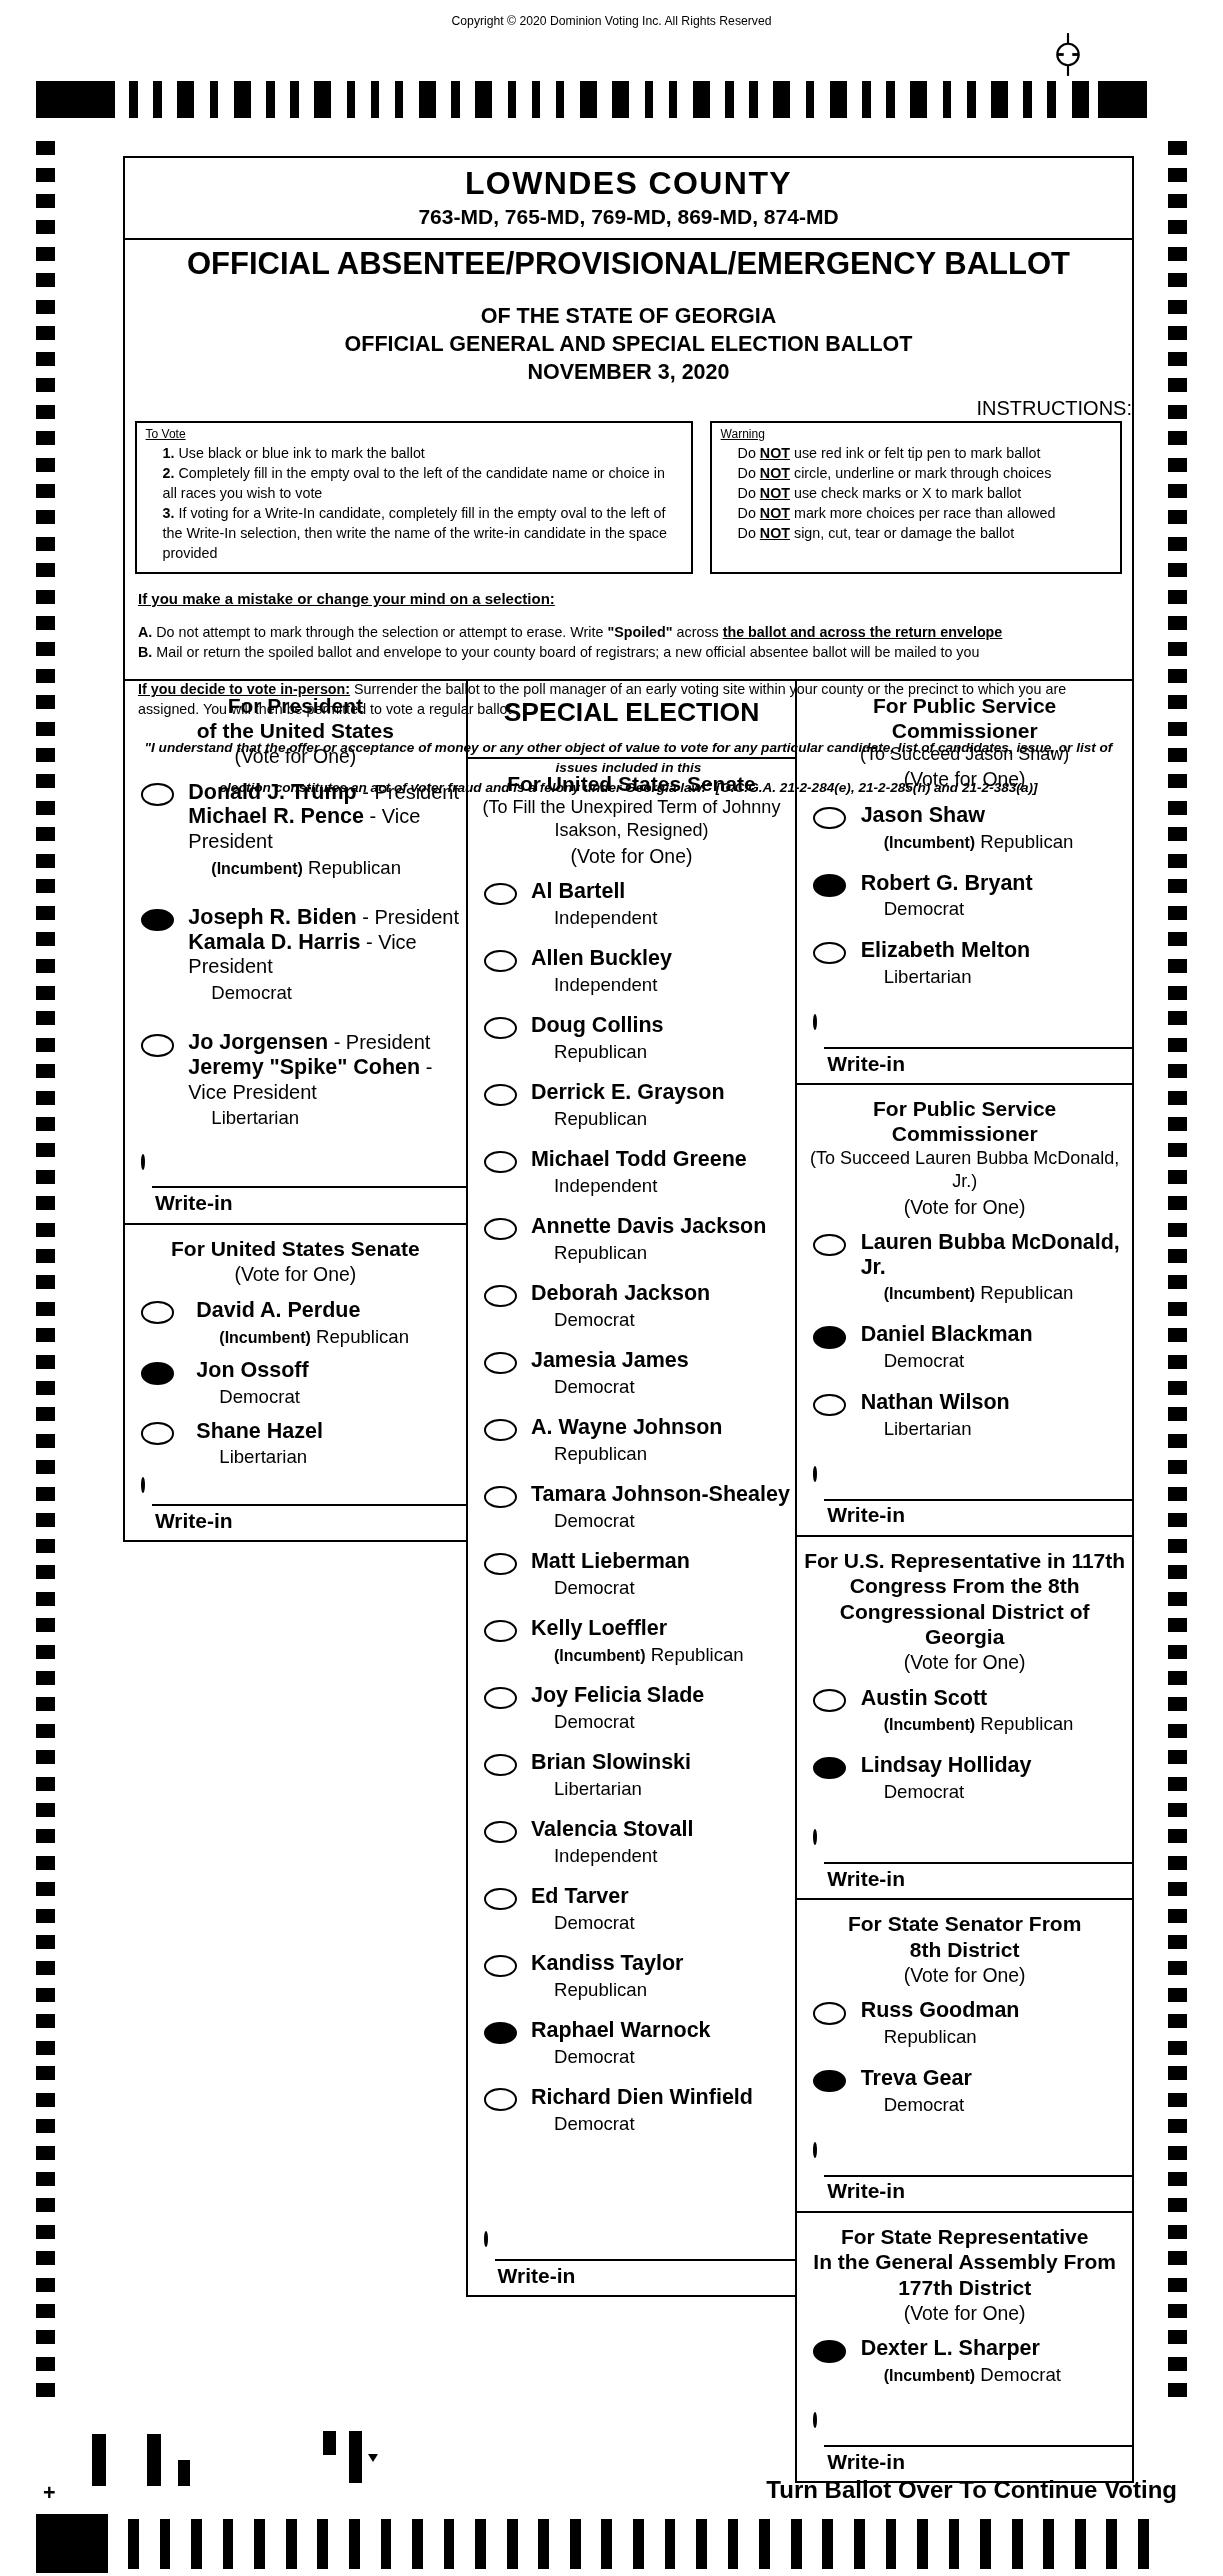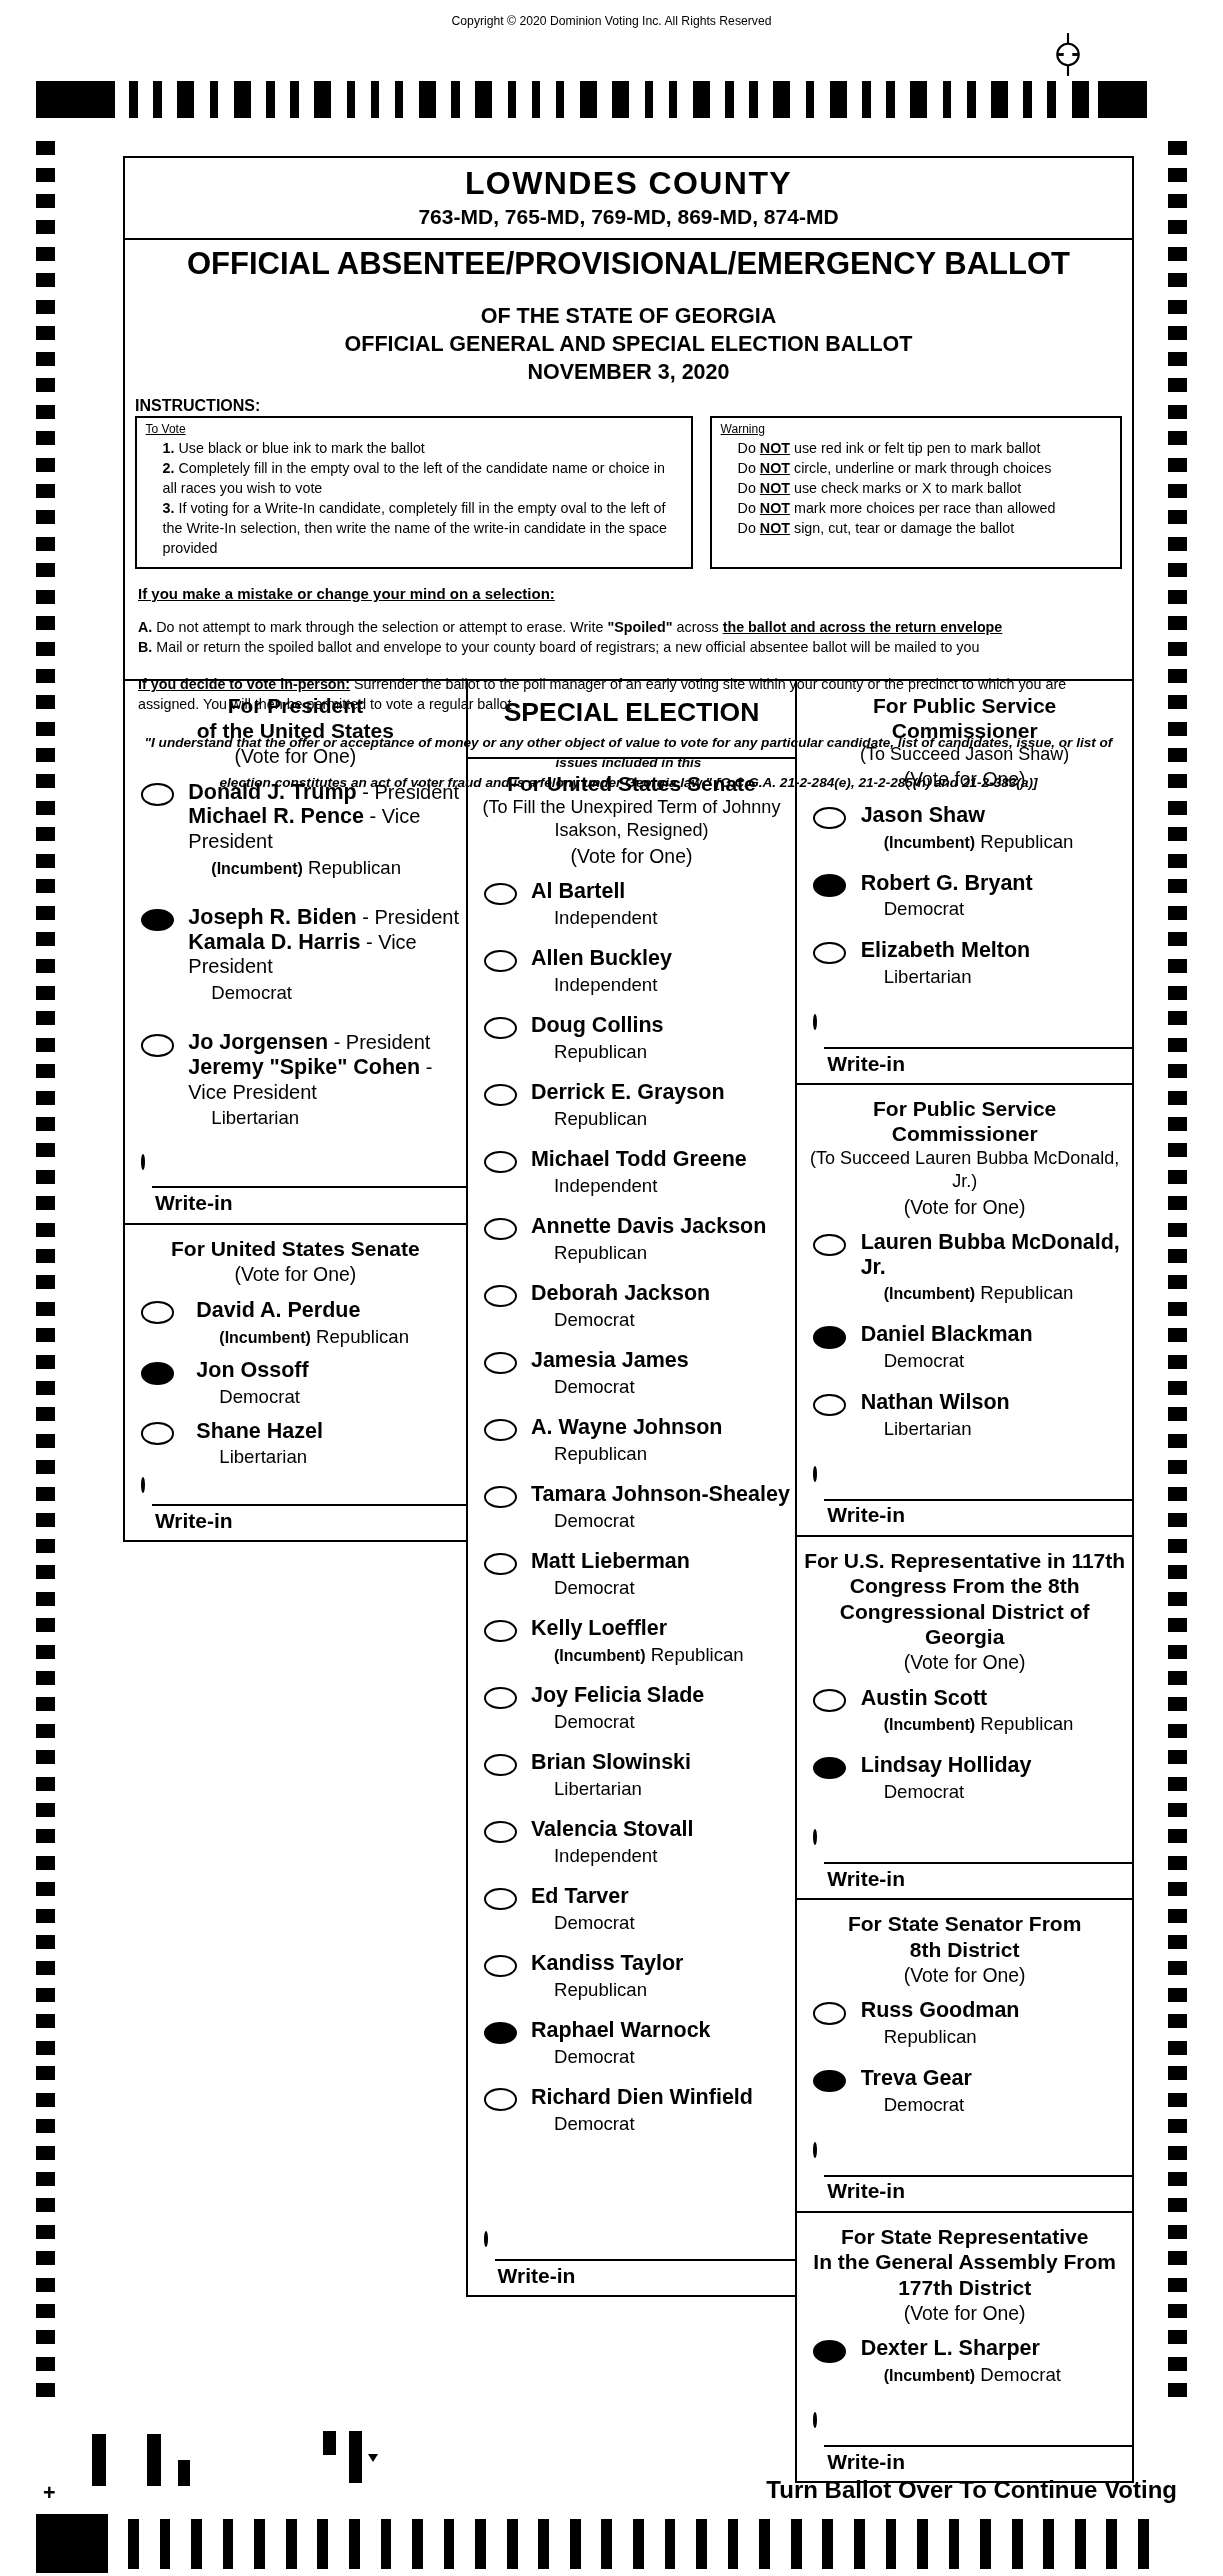--- a/index.html
+++ b/index.html
@@ -21,21 +21,21 @@
 
   
   #frame-top{position:absolute;left:123px;top:156px;width:1011px;height:525px;
              border:2.9px solid #000;box-sizing:border-box;}
   .sec-county{text-align:center;border-bottom:2.9px solid #000;padding:7.2px 0 8.6px;}
   .county-name{font-size:32px;font-weight:bold;letter-spacing:1.4px;}
   .county-codes{font-size:21px;font-weight:bold;margin-top:2.9px;}
   .sec-title{text-align:center;padding-top:6px;}
   .ballot-type{font-size:31px;font-weight:bold;}
   .election-title{font-size:21.5px;font-weight:bold;margin-top:21.5px;line-height:1.3;}
-  .instructions-label{font-size:16px;font-weight:bold;margin:10px 0 1.4px 10px;}
+  .instructions-label{font-size:20px;font-weight:normal;margin:10px 0 1.4px 10px;text-align:right;}
   .instr-row{display:flex;margin:0 10px 0 10px;}
   .tovote-box,.warning-box{border:2.9px solid #000;box-sizing:border-box;font-size:14.3px;
                            line-height:1.4;padding:2.9px 8.6px 8.6px;}
   .tovote-box{width:558px;}
   .warning-box{width:412px;margin-left:auto;}
   .tovote-title,.warning-title{font-size:12px;font-weight:normal;text-decoration:underline;}
   .warn-item,.tv-item{padding-left:17px;}
   .mistake{margin:14.3px 11.5px 0 13px;font-size:14.3px;line-height:1.4;}
   .mistake-title{font-size:15px;}
   .mk-par{margin-top:13px;}

